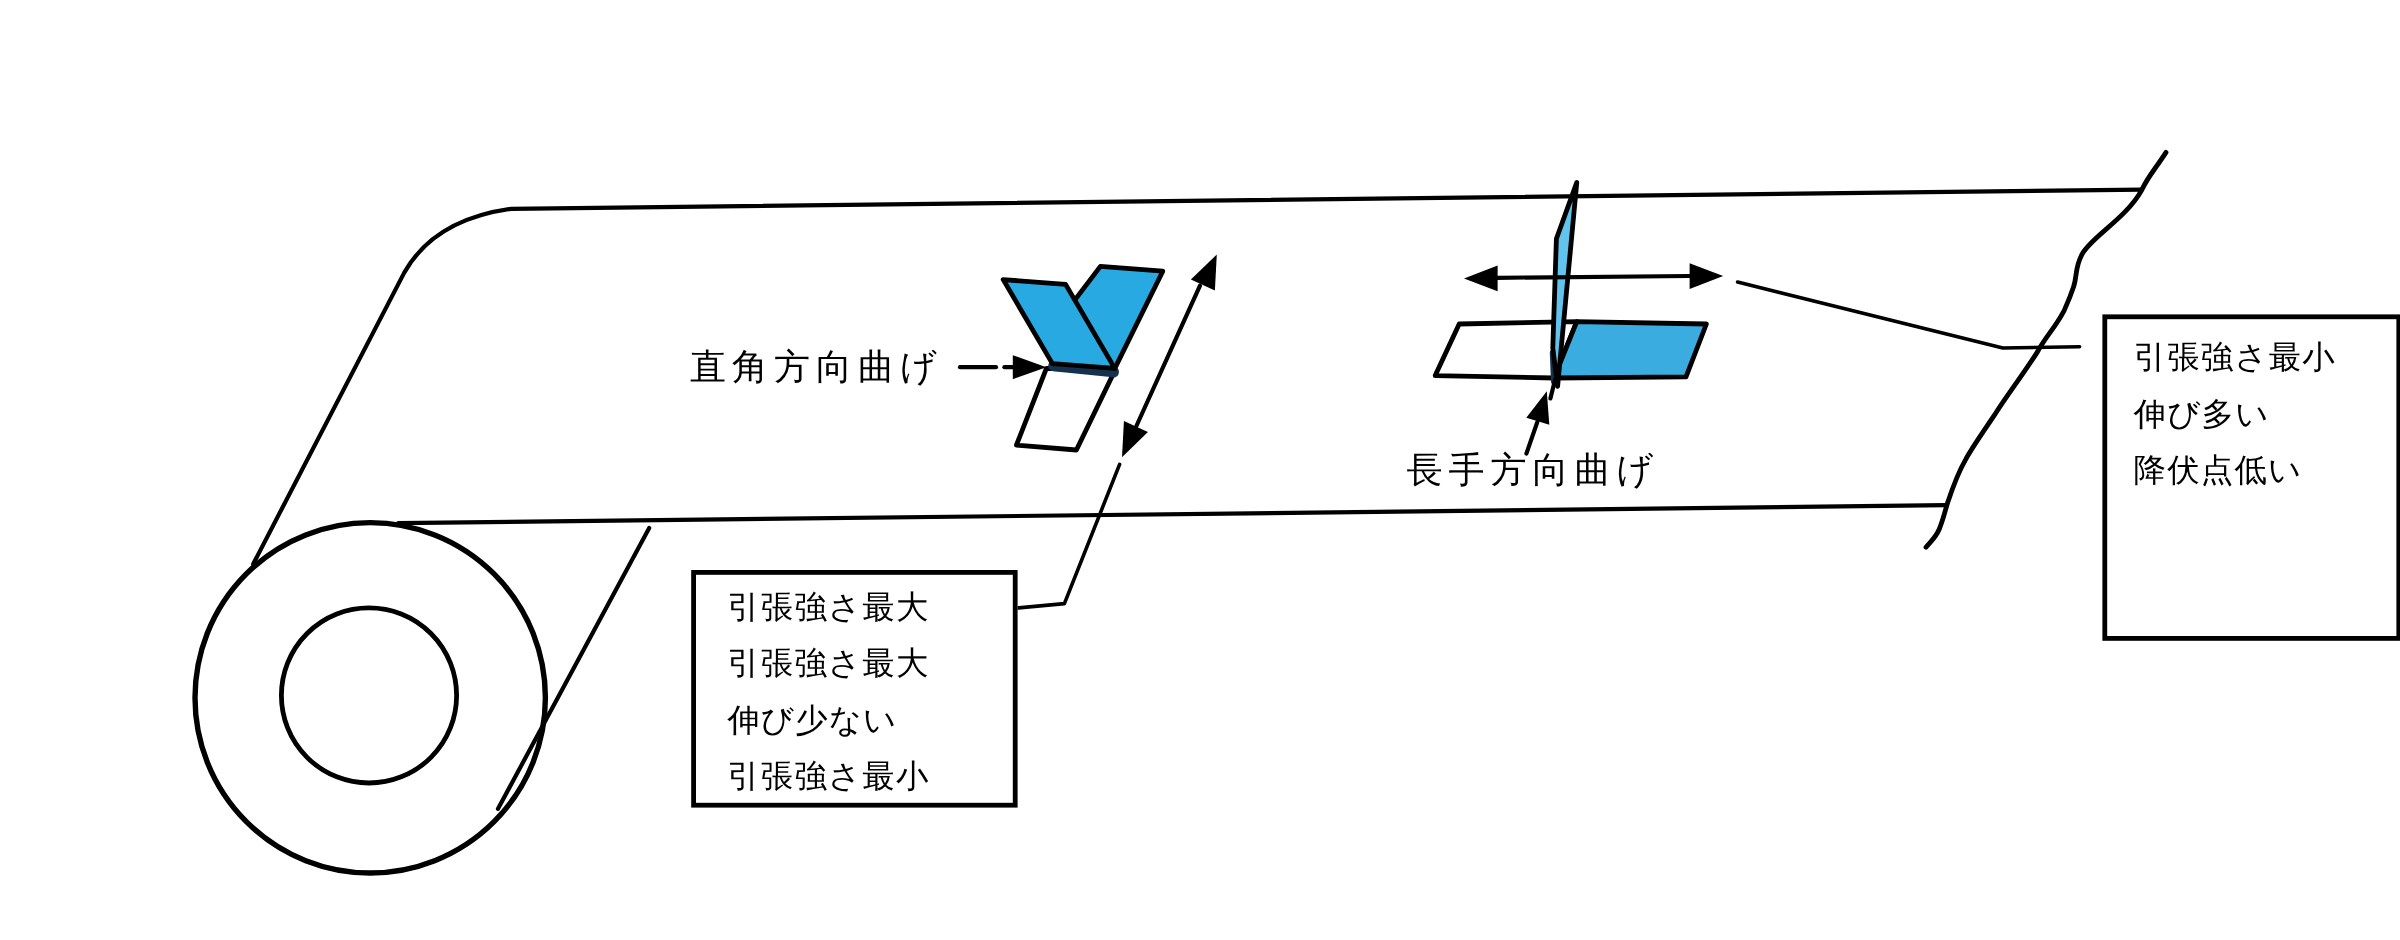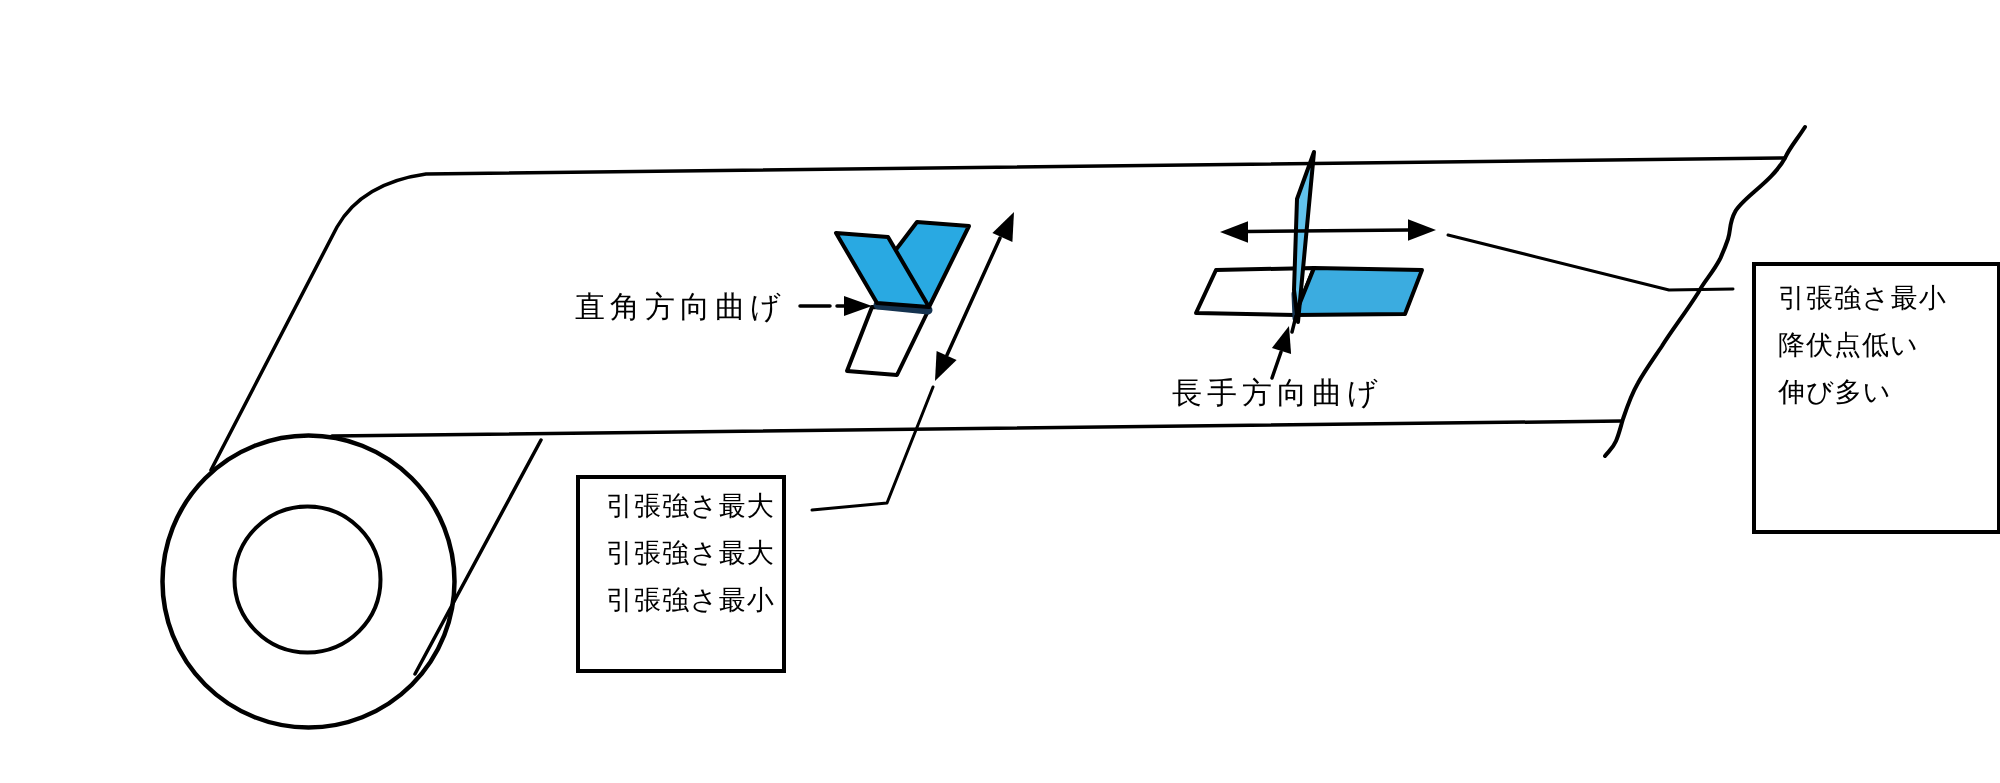--- a/index.html
+++ b/index.html
@@ -26,21 +26,21 @@
     border:4px solid #000;
     background:#fff;
     color:#000;
     font-size:27px;
     letter-spacing:1px;
   }
   .callout .line{
     white-space:nowrap;
     line-height:47px;
   }
-  #left-callout{left:532px;top:475px;width:210px;height:198px;padding:4px 0 0 26px;}
+  #left-callout{left:532px;top:475px;width:272px;height:198px;padding:4px 0 0 26px;}
   #right-callout{left:1708px;top:262px;width:249px;height:272px;padding:9px 0 0 22px;}
   #label-perpendicular{left:531px;top:291px;}
   #label-longitudinal{left:1128px;top:377px;text-align:right;}
 </style>
 </head>
 <body>
 
 <div id="stage">
 
   <svg id="drawing" viewBox="0 0 2000 783" fill="none" stroke-linecap="round" stroke-linejoin="round">
@@ -92,22 +92,23 @@
     <polygon points="1245,326 1247.1,353.9 1227.9,348.1" fill="#000"></polygon>
   </svg>
 
   <div class="label" id="label-perpendicular">直角方向曲げ</div>
 
   <div class="label" id="label-longitudinal">長手方向曲げ</div>
 
   <div class="callout" id="left-callout">
     <div class="line">引張強さ最大</div>
     <div class="line">引張強さ最大</div>
+    <div class="line">伸び少ない</div>
     <div class="line">引張強さ最小</div>
   </div>
 
   <div class="callout" id="right-callout">
     <div class="line">引張強さ最小</div>
+    <div class="line">伸び多い</div>
     <div class="line">降伏点低い</div>
-    <div class="line">伸び多い</div>
   </div>
 
 </div>
 
 </body></html>

